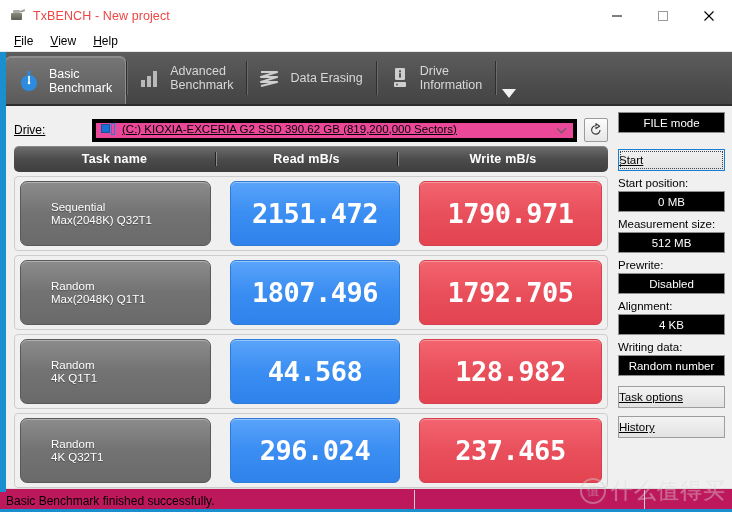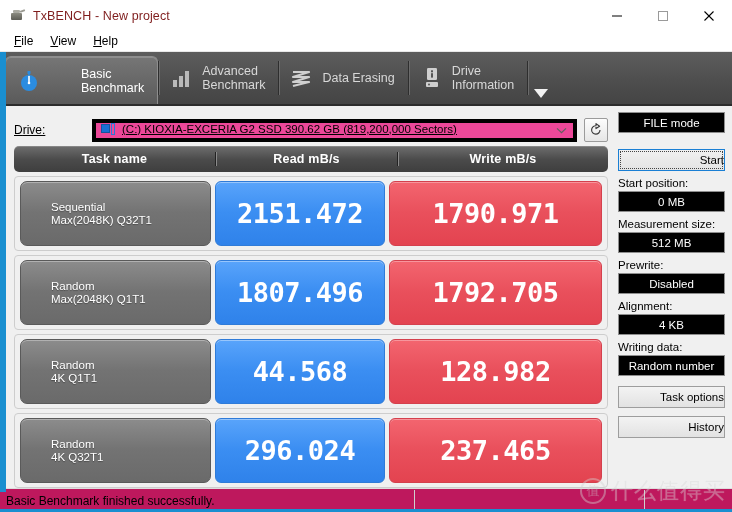--- a/index.html
+++ b/index.html
@@ -37,21 +37,21 @@
   .title-icon .plug-top {
     position: absolute; left: 4px; top: 2px;
     width: 7px; height: 3px; background: #a9a9a0; border-radius: 1px;
   }
   .title-icon .plug-cord {
     position: absolute; left: 11px; top: 2px;
     width: 5px; height: 2px; background: #9a9a92;
     transform: rotate(-20deg);
   }
   .title-text {
-    font-size: 12.5px; color: #7f1d1d; letter-spacing: 0.1px;
+    font-size: 12.5px; color: #ef4444; letter-spacing: 0.1px;
     white-space: nowrap;
   }
   .win-controls {
     position: absolute; right: 0; top: 0; height: 31px;
     display: flex;
   }
   .win-btn {
     width: 46px; height: 31px;
     display: flex; align-items: center; justify-content: center;
   }
@@ -88,21 +88,20 @@
     color: #d8d8d8;
   }
   .tab.active {
     background: linear-gradient(180deg,#767676 0%, #5a5a5a 100%);
     border: 1px solid #8e8e8e;
     border-bottom: none;
     border-radius: 6px 6px 0 0;
     margin: 4px 0 0 0;
     color: #ffffff;
     box-shadow: inset 0 1px 0 rgba(255,255,255,0.18);
-    gap: 32px;
   }
   .tab-sep {
     width: 1px; align-self: center; height: 34px;
     background: #2e2e2e;
     box-shadow: 1px 0 0 #6b6b6b;
   }
   .tab-icon {
     width: 24px; height: 24px; margin-right: 8px;
     flex: 0 0 24px; position: relative;
   }
@@ -238,21 +237,21 @@
     text-shadow: 0 1px 1px rgba(0,0,0,0.35);
   }
   .val {
     height: 100%;
     border-radius: 6px;
     display: flex; align-items: center; justify-content: center;
     color: #fff;
     font-family: "DejaVu Sans Mono", monospace;
     font-size: 27px; font-weight: bold;
     letter-spacing: -0.5px;
-    margin-left: 4px;
+    margin-left: 19px;
     overflow: hidden;
   }
   .val.read {
     flex: 0 0 170px;
     background: linear-gradient(180deg,#59a4fb 0%, #3b8ef2 48%, #2f82ea 100%);
     border: 1px solid #2f7bd8;
     box-shadow: inset 0 1px 0 rgba(255,255,255,0.38);
   }
   .val.write {
     flex: 1 1 auto;
@@ -271,22 +270,22 @@
     height: 21px; flex: 0 0 21px;
     background: #000; color: #fff;
     border: 1px solid #8e8e8e;
     display: flex; align-items: center; justify-content: center;
     font-size: 11.5px;
   }
   .gray-btn {
     height: 22px; flex: 0 0 22px;
     background: linear-gradient(180deg,#f3f3f3 0%, #e2e2e2 100%);
     border: 1px solid #9d9d9d;
-    display: flex; align-items: center; justify-content: flex-end;
-    font-size: 11.5px; color: #000;
+    display: flex; align-items: center; justify-content: flex-start;
+    font-size: 11.5px; color: #000; text-decoration: underline;
   }
   .start-btn {
     background: linear-gradient(180deg,#f0f0f0 0%, #e4e4e4 100%);
     border: 1px solid #1a7fd4;
     outline: 1px dotted #444; outline-offset: -3px;
     position: relative;
   }
   .sb-label {
     font-size: 11.5px; color: #000;
     margin: 6px 0 2px 0;

